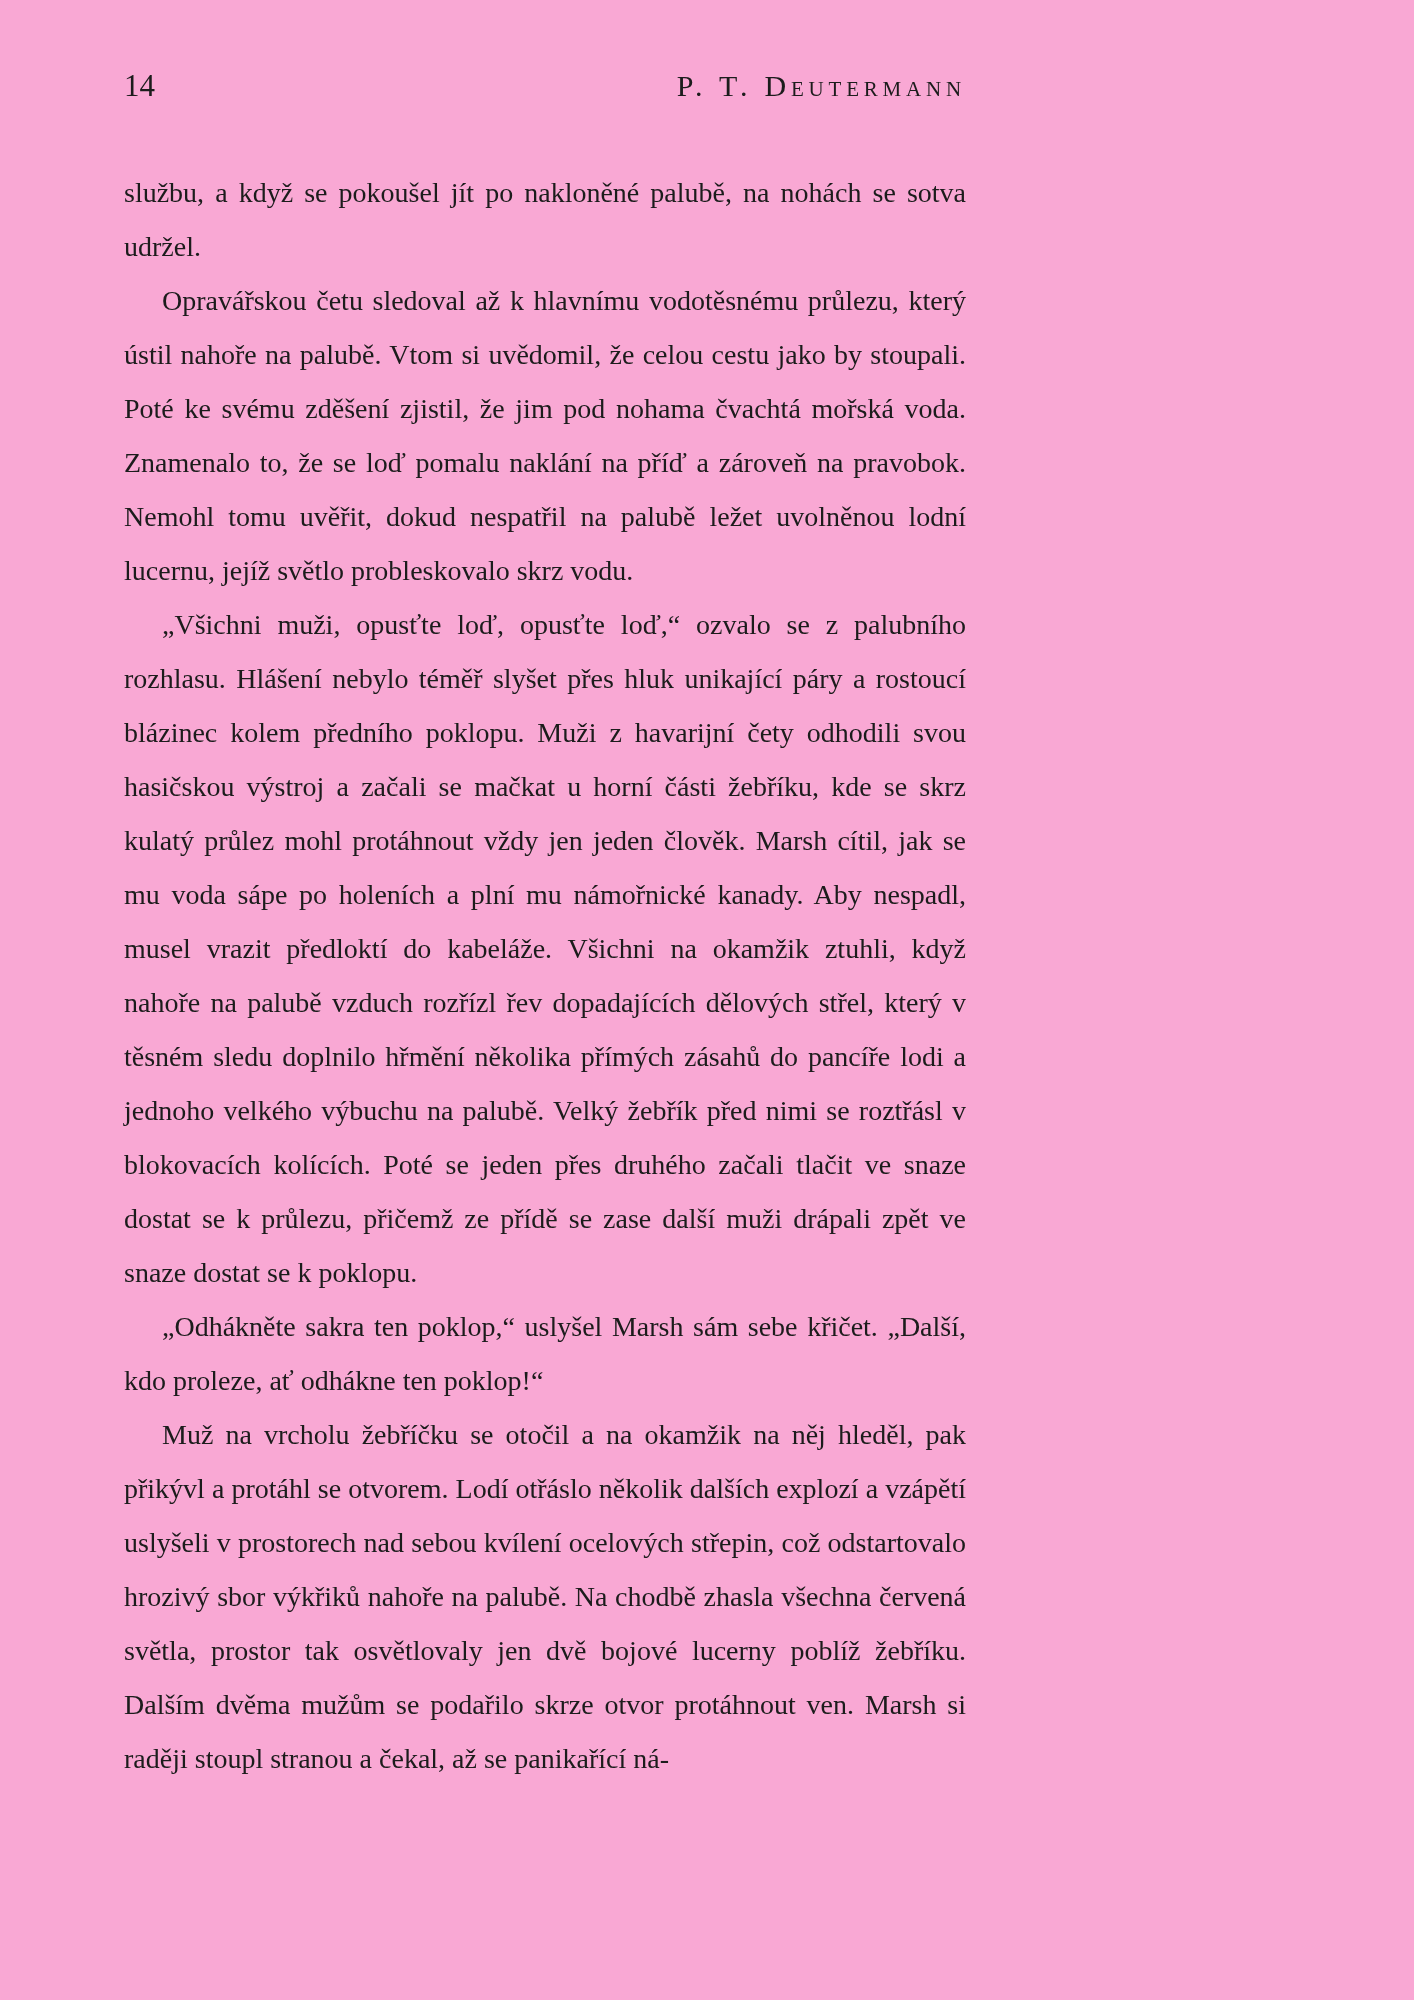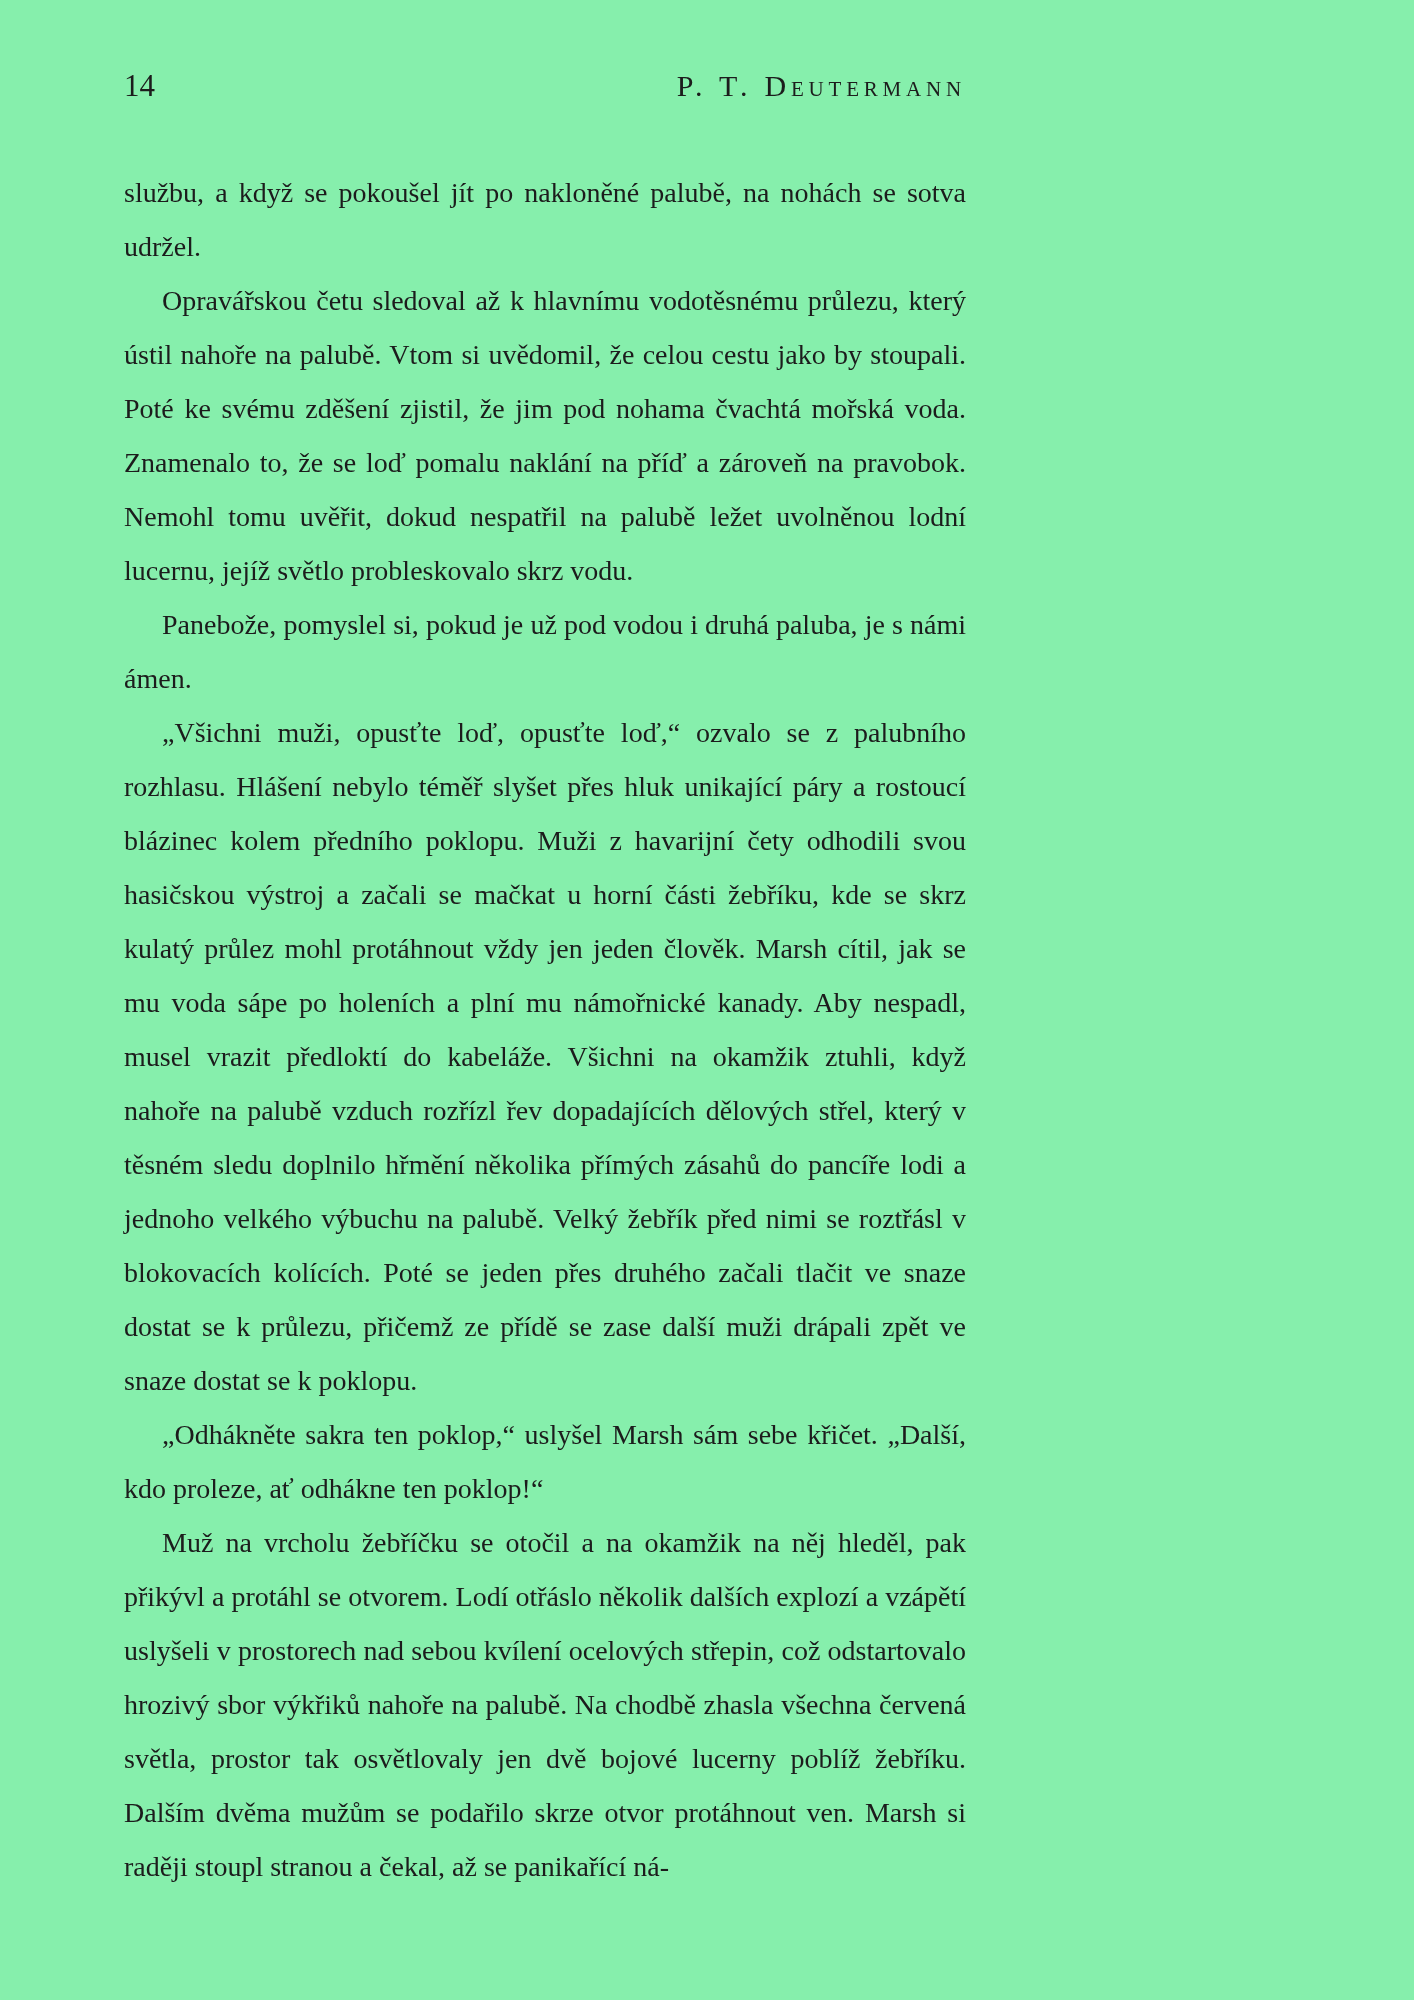--- a/index.html
+++ b/index.html
@@ -9,21 +9,21 @@
     width: 1414px;
     height: 2000px;
     font-family: "Liberation Serif", "DejaVu Serif", serif;
     color: #1c1c1c;
     -webkit-font-smoothing: antialiased;
   }
   .book-page {
     position: relative;
     width: 1414px;
     height: 2000px;
-    background: #86efac;
+    background: #f9a8d4;
     overflow: hidden;
   }
   .page-header {
     position: absolute;
     top: 66px;
     left: 124px;
     width: 842px;
     height: 40px;
   }
   .page-number {
@@ -62,19 +62,18 @@
 <div class="book-page">
 
   <header class="page-header">
     <span class="page-number">14</span>
     <span class="running-header">P. T. Deutermann</span>
   </header>
 
   <main class="page-body">
     <p class="para no-indent">službu, a když se pokoušel jít po nakloněné palubě, na nohách se sotva udržel.</p>
     <p class="para">Opravářskou četu sledoval až k hlavnímu vodotěsnému průlezu, který ústil nahoře na palubě. Vtom si uvědomil, že celou cestu jako by stoupali. Poté ke svému zděšení zjistil, že jim pod nohama čvachtá mořská voda. Znamenalo to, že se loď pomalu naklání na příď a zároveň na pravobok. Nemohl tomu uvěřit, dokud nespatřil na palubě ležet uvolněnou lodní lucernu, jejíž světlo probleskovalo skrz vodu.</p>
-    <p class="para">Panebože, pomyslel si, pokud je už pod vodou i druhá paluba, je s námi ámen.</p>
     <p class="para">„Všichni muži, opusťte loď, opusťte loď,“ ozvalo se z palubního rozhlasu. Hlášení nebylo téměř slyšet přes hluk unikající páry a rostoucí blázinec kolem předního poklopu. Muži z havarijní čety odhodili svou hasičskou výstroj a začali se mačkat u horní části žebříku, kde se skrz kulatý průlez mohl protáhnout vždy jen jeden člověk. Marsh cítil, jak se mu voda sápe po holeních a plní mu námořnické kanady. Aby nespadl, musel vrazit předloktí do kabeláže. Všichni na okamžik ztuhli, když nahoře na palubě vzduch rozřízl řev dopadajících dělových střel, který v těsném sledu doplnilo hřmění několika přímých zásahů do pancíře lodi a jednoho velkého výbuchu na palubě. Velký žebřík před nimi se roztřásl v blokovacích kolících. Poté se jeden přes druhého začali tlačit ve snaze dostat se k průlezu, přičemž ze přídě se zase další muži drápali zpět ve snaze dostat se k poklopu.</p>
     <p class="para">„Odhákněte sakra ten poklop,“ uslyšel Marsh sám sebe křičet. „Další, kdo proleze, ať odhákne ten poklop!“</p>
     <p class="para">Muž na vrcholu žebříčku se otočil a na okamžik na něj hleděl, pak přikývl a protáhl se otvorem. Lodí otřáslo několik dalších explozí a vzápětí uslyšeli v prostorech nad sebou kvílení ocelových střepin, což odstartovalo hrozivý sbor výkřiků nahoře na palubě. Na chodbě zhasla všechna červená světla, prostor tak osvětlovaly jen dvě bojové lucerny poblíž žebříku. Dalším dvěma mužům se podařilo skrze otvor protáhnout ven. Marsh si raději stoupl stranou a čekal, až se panikařící ná-</p>
   </main>
 
 </div>
 
 </body></html>

